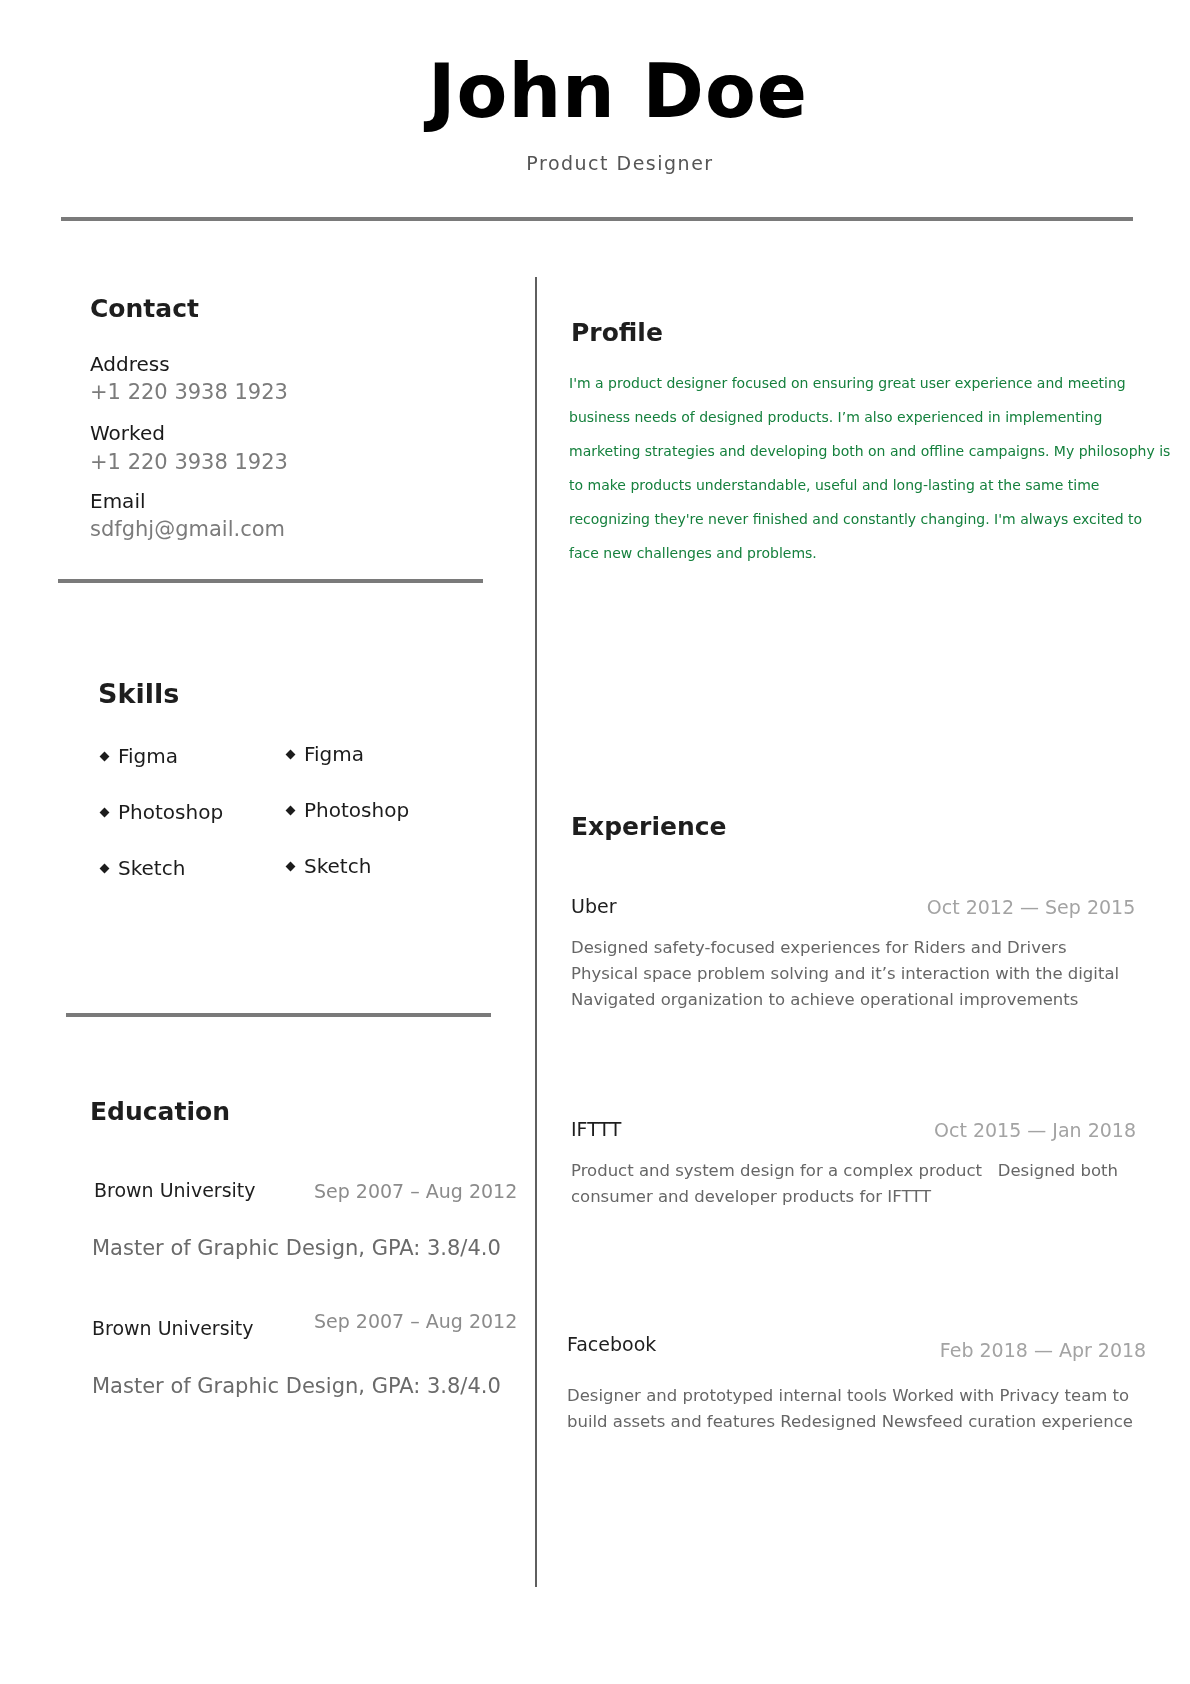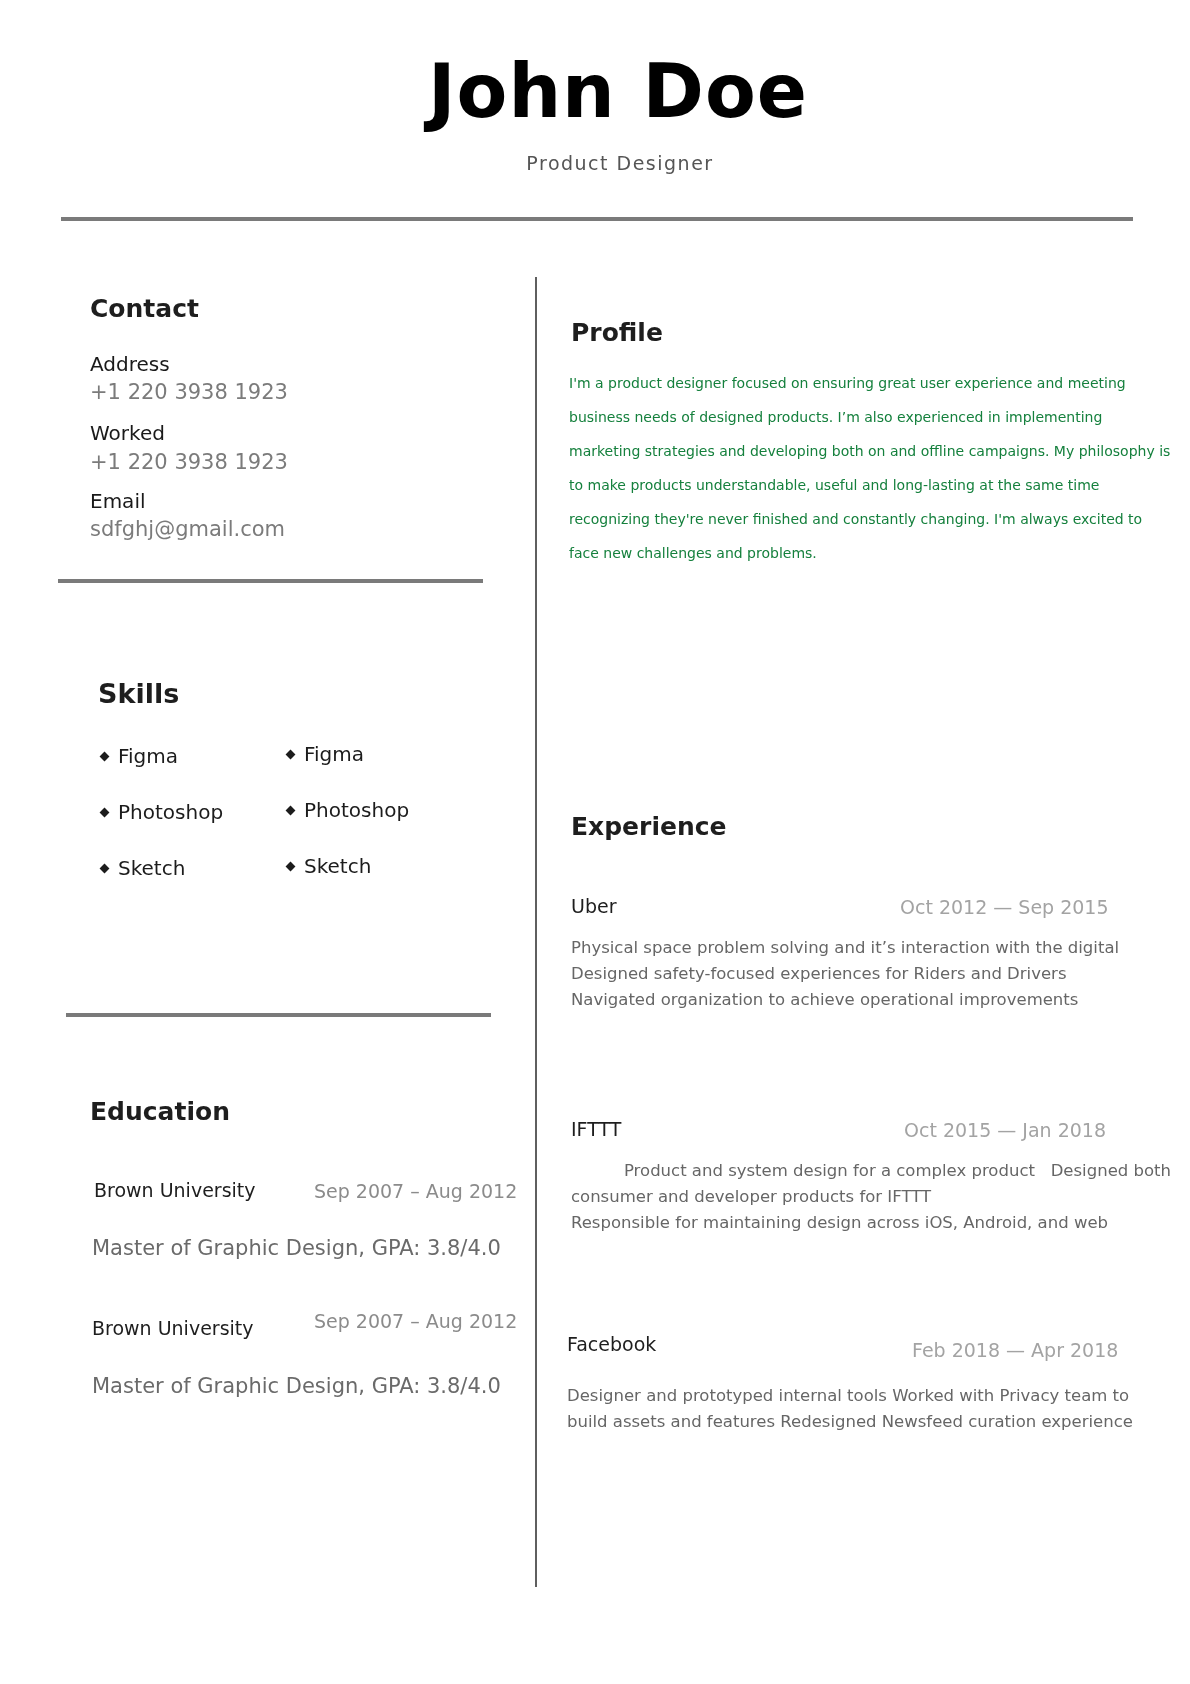--- a/index.html
+++ b/index.html
@@ -20,21 +20,21 @@
     .skill { font-family: "DejaVu Sans", sans-serif; font-size: 20px; color: #1c1c1c; display: flex; align-items: center; }
     .diamond { display: inline-block; width: 7px; height: 7px; background: #1c1c1c; transform: rotate(45deg); margin-right: 10px; margin-left: 3px; }
 
     .edu-school { font-family: "DejaVu Sans", sans-serif; font-weight: normal; font-size: 19px; color: #1e1e1e; }
     .edu-date { font-family: "DejaVu Sans", sans-serif; font-size: 19px; color: #8b8b8b; }
     .edu-deg { font-family: "DejaVu Sans", sans-serif; font-size: 21px; color: #6a6a6a; margin-top: 16px; }
 
     .profile-text { left: 569px; top: 366px; width: 605px; white-space: normal; font-family: "DejaVu Sans", sans-serif; font-size: 14px; line-height: 34px; color: #15803d; }
 
     .exp-co { font-family: "DejaVu Sans", sans-serif; font-weight: normal; font-size: 19px; color: #1e1e1e; text-align: right; }
-    .exp-date { font-family: "DejaVu Sans", sans-serif; font-size: 19px; color: #a3a3a3; text-align: left; }
+    .exp-date { font-family: "DejaVu Sans", sans-serif; font-size: 19px; color: #a3a3a3; text-align: center; }
     .exp-desc { font-family: "DejaVu Sans", sans-serif; font-size: 16.5px; line-height: 26px; color: #666; white-space: normal; }
   </style>
 </head>
 <body>
 
 <div class="abs name">John Doe</div>
 <div class="abs role">Product Designer</div>
 <div class="rule" style="left:61px; top:217px; width:1072px; height:4px;"></div>
 
 <div class="vline" style="left:535px; top:277px; width:2px; height:1310px;"></div>
@@ -93,31 +93,30 @@
 <div class="abs edu-deg" style="left:92px; top:1358px;">Master of Graphic Design, GPA: 3.8/4.0</div>
 
 <div class="abs h2" style="left:571px; top:318px;">Profile</div>
 <div class="abs profile-text">I'm a product designer focused on ensuring great user experience and meeting business needs of designed products. I’m also experienced in implementing marketing strategies and developing both on and offline campaigns. My philosophy is to make products understandable, useful and long-lasting at the same time recognizing they're never finished and constantly changing. I'm always excited to face new challenges and problems.</div>
 
 <div class="abs h2" style="left:571px; top:812px;">Experience</div>
 
 <div class="abs exp-co" style="left:571px; top:895px;">Uber</div>
 <div class="abs exp-date" style="left:900px; width:262px; top:896px;">Oct 2012 — Sep 2015</div>
 <div class="abs exp-desc" style="left:571px; top:935px; width:600px;">
+  <div>Designed safety-focused experiences for Riders and Drivers</div>
   <div>Physical space problem solving and it’s interaction with the digital</div>
-  <div>Designed safety-focused experiences for Riders and Drivers</div>
   <div>Navigated organization to achieve operational improvements</div>
 </div>
 
 <div class="abs exp-co" style="left:571px; top:1118px;">IFTTT</div>
 <div class="abs exp-date" style="left:904px; width:262px; top:1119px;">Oct 2015 — Jan 2018</div>
 <div class="abs exp-desc" style="left:571px; top:1158px; width:600px;">
-  <div style="white-space:pre;text-align:right;">Product and system design for a complex product   Designed both</div>
+  <div style="white-space:pre;">Product and system design for a complex product   Designed both</div>
   <div>consumer and developer products for IFTTT</div>
-  <div>Responsible for maintaining design across iOS, Android, and web</div>
 </div>
 
 <div class="abs exp-co" style="left:567px; top:1333px;">Facebook</div>
 <div class="abs exp-date" style="left:912px; width:262px; top:1339px;">Feb 2018 — Apr 2018</div>
 <div class="abs exp-desc" style="left:567px; top:1383px; width:600px;">
   <div>Designer and prototyped internal tools Worked with Privacy team to</div>
   <div>build assets and features Redesigned Newsfeed curation experience</div>
 </div>
 
 </body></html>

